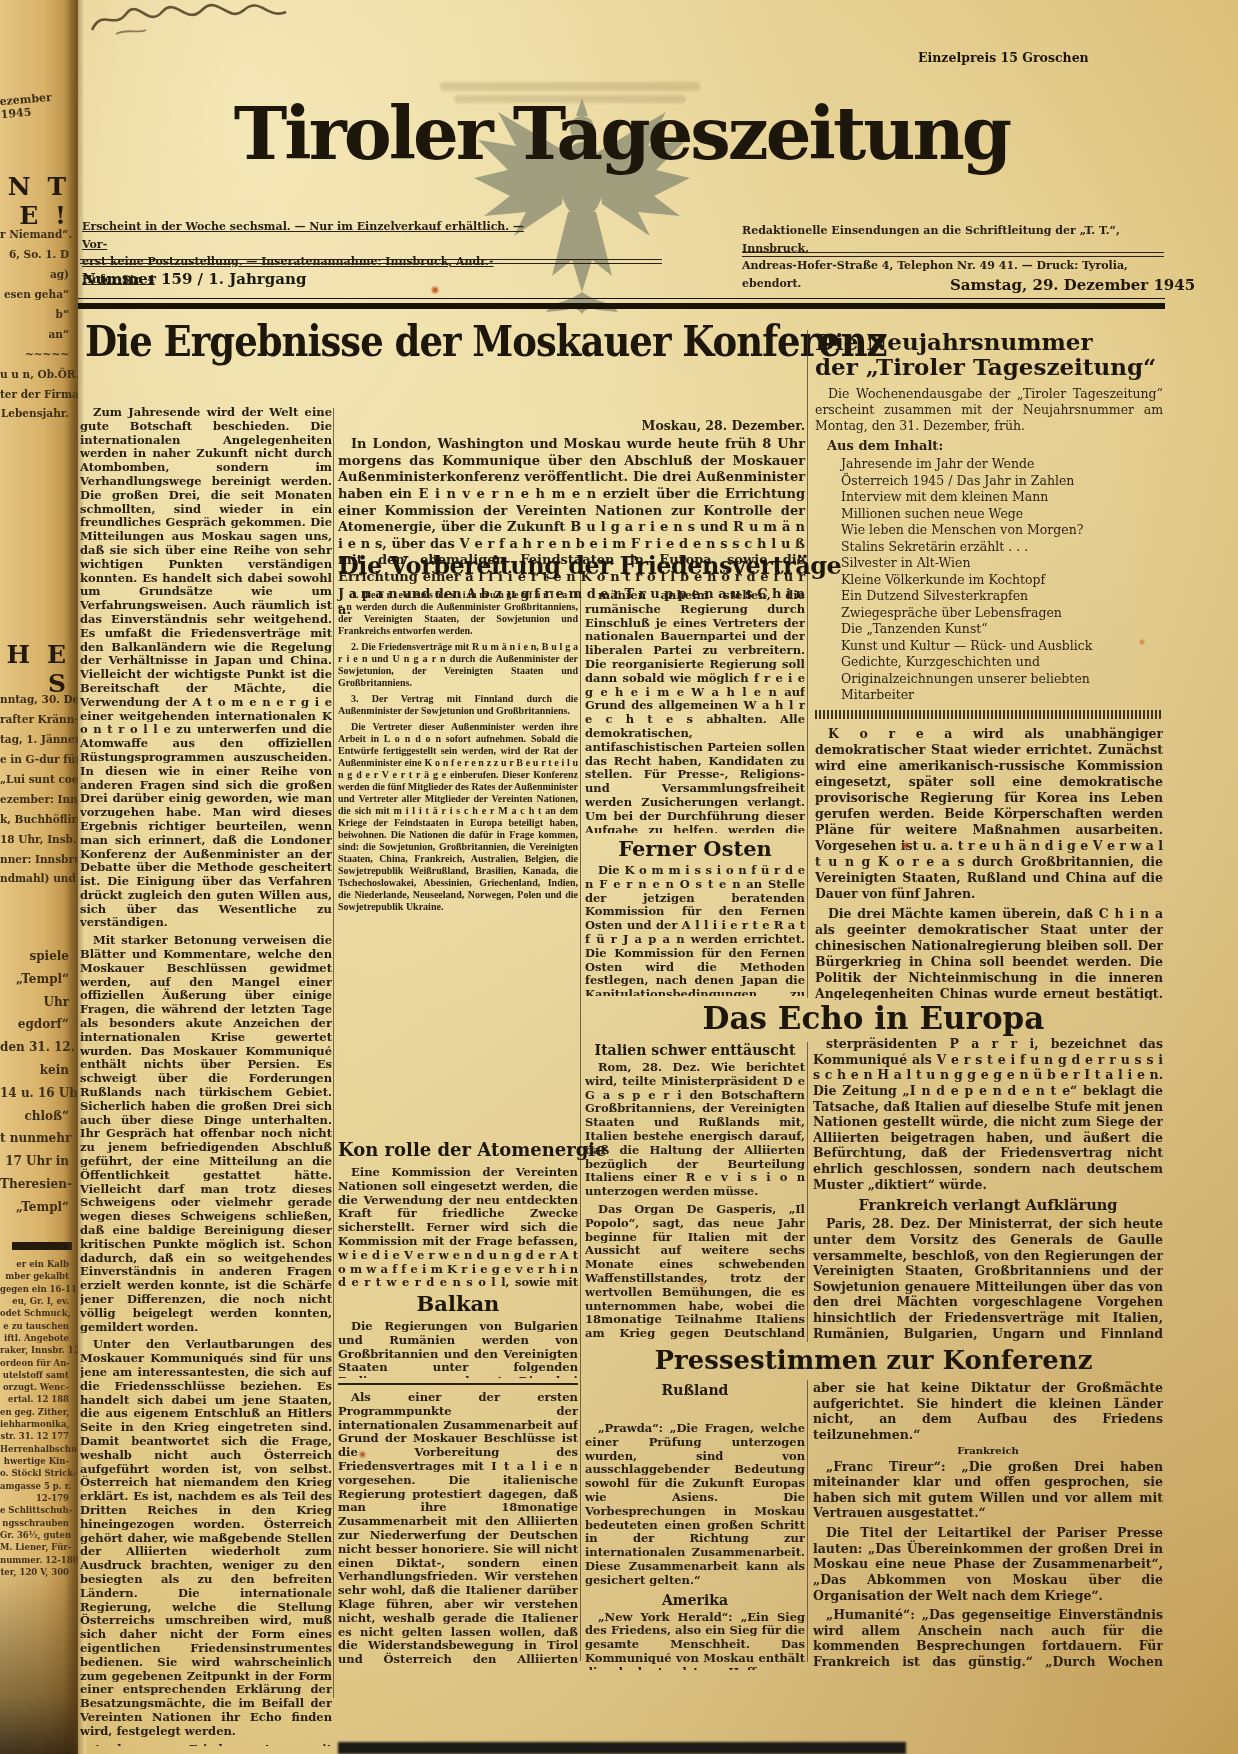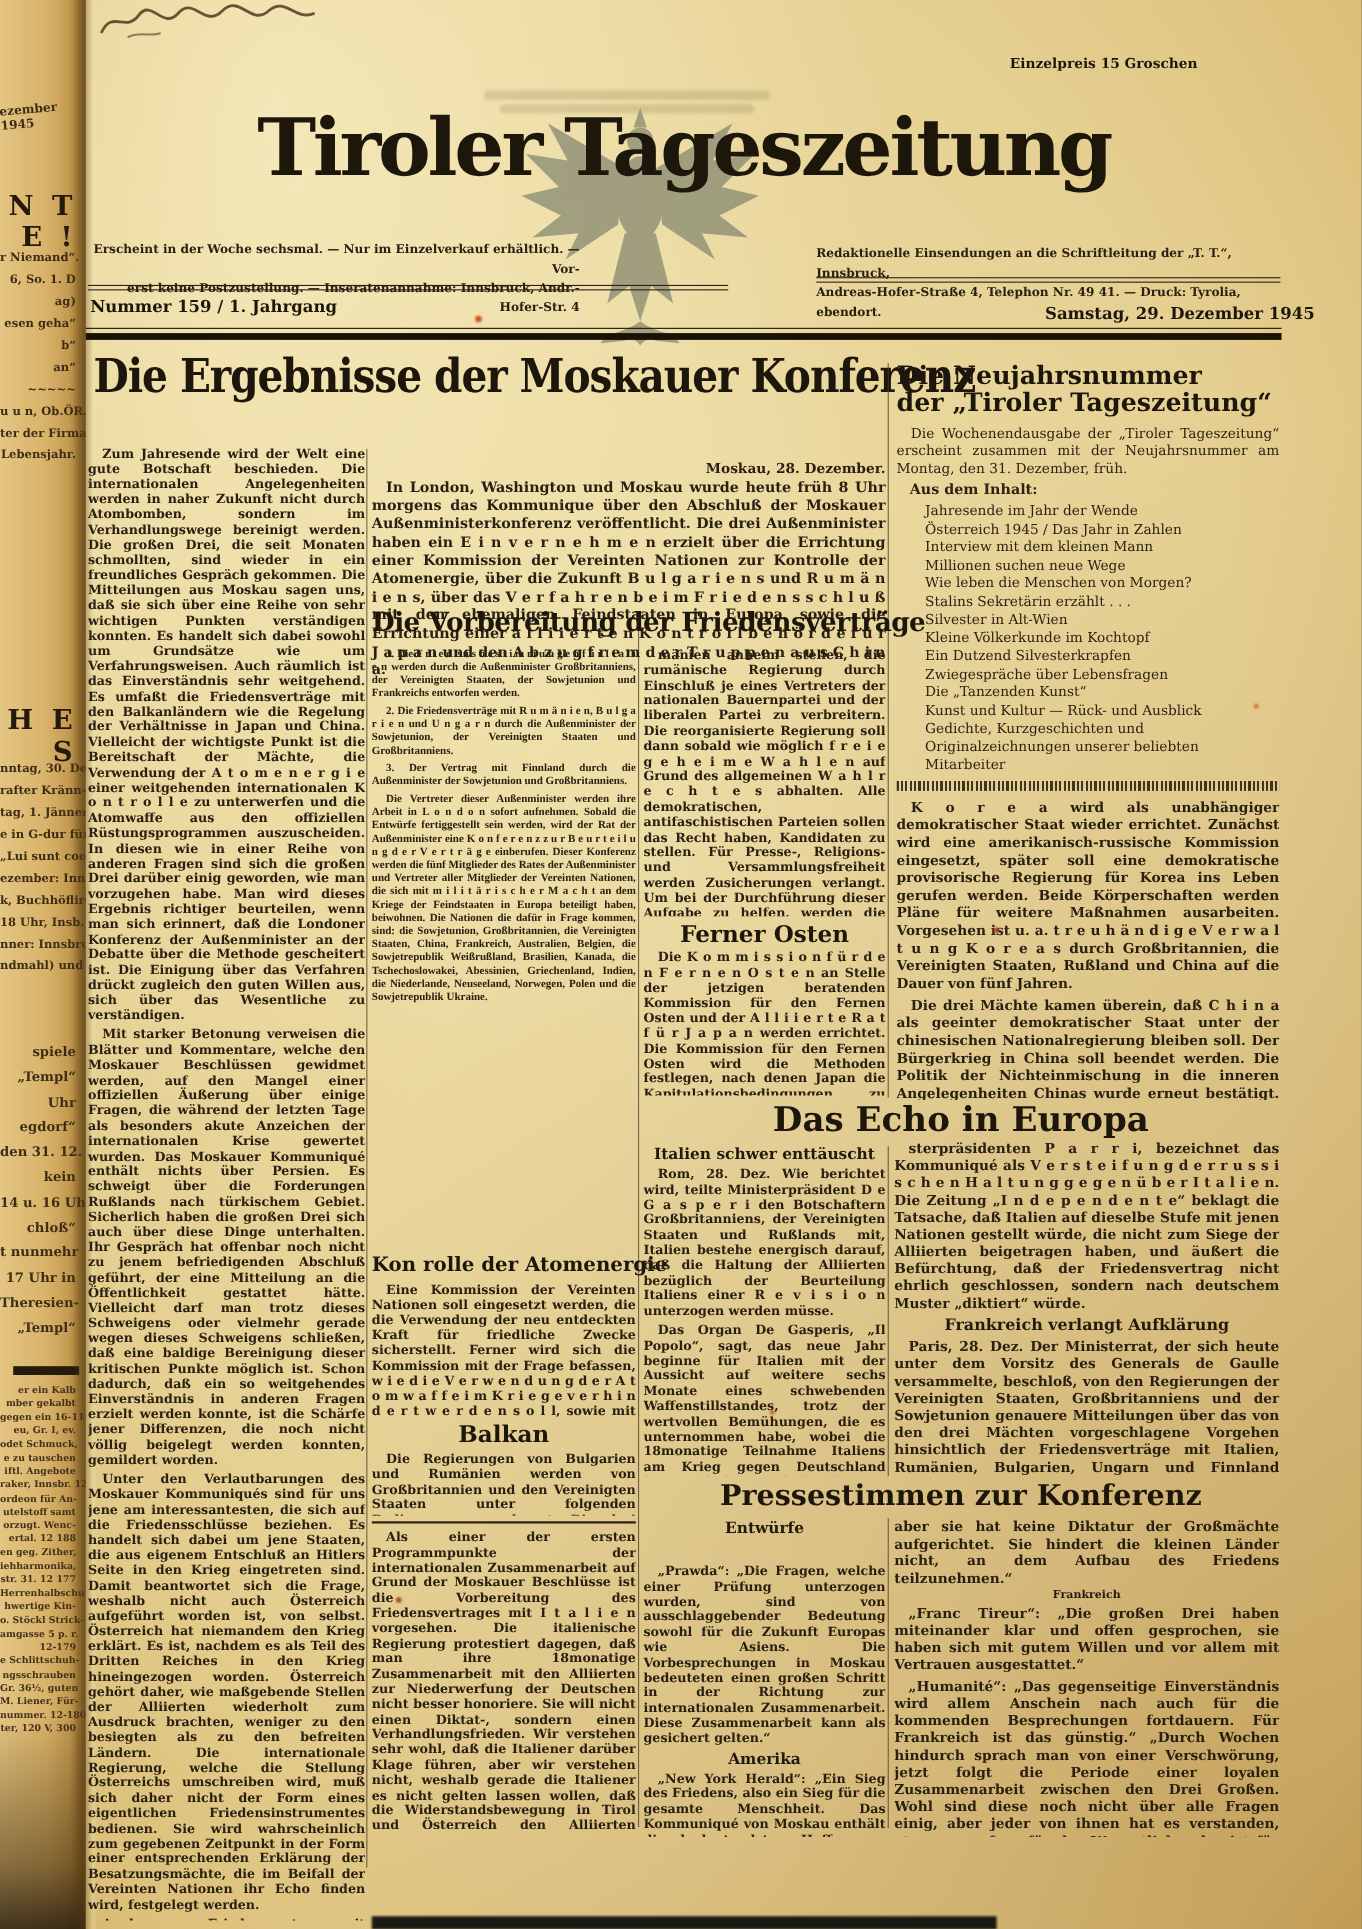--- a/index.html
+++ b/index.html
@@ -132,21 +132,21 @@
       <ellipse cx="60" cy="48" rx="11" ry="19"></ellipse>
       <path d="M52 34 L18 14 L27 31 L8 28 L23 43 L6 47 L24 56 L11 66 L32 64 L26 76 L50 60 Z"></path>
       <path d="M68 34 L102 14 L93 31 L112 28 L97 43 L114 47 L96 56 L109 66 L88 64 L94 76 L70 60 Z"></path>
       <path d="M53 64 L45 96 L55 88 L60 104 L65 88 L75 96 L67 64 Z"></path>
       <path d="M60 104 C 52 110, 46 108, 42 114 L52 113 C56 112 58 112 60 115 C62 112 64 112 68 113 L78 114 C74 108 68 110 60 104 Z"></path>
     </g>
   </svg>
 
   <div class="abs hd" style="left:78px;top:96px;width:1087px;text-align:center;font-size:72px;letter-spacing:-3px;line-height:1.05;">Tiroler Tageszeitung</div>
 
-  <div class="abs frak" style="left:82px;top:218px;width:445px;font-size:11px;line-height:1.6;text-align:right;">
+  <div class="abs frak" style="left:82px;top:218px;width:445px;font-size:11px;line-height:1.6;text-align:left;text-decoration:underline;">
     <div>Erscheint in der Woche sechsmal. — Nur im Einzelverkauf erhältlich. — Vor-</div>
     <div>erst keine Postzustellung. — Inseratenannahme: Innsbruck, Andr.-Hofer-Str. 4</div>
   </div>
   <div class="abs frak" style="left:742px;top:222px;width:422px;font-size:11px;line-height:1.6;text-align:left;">
     <div>Redaktionelle Einsendungen an die Schriftleitung der „T. T.“, Innsbruck,</div>
     <div>Andreas-Hofer-Straße 4, Telephon Nr. 49 41. — Druck: Tyrolia, ebendort.</div>
   </div>
 
   <div class="abs hrule-double" style="left:80px;top:259px;width:582px;"></div>
   <div class="abs hrule-double" style="left:742px;top:252px;width:422px;"></div>
@@ -210,34 +210,35 @@
       </div>
   </div>
   <div class="abs clip" style="left:813px;top:1036px;width:350px;height:306px;">
     <div class="frak p" style="font-size:12.5px;line-height:1.25;">sterpräsidenten P a r r i, bezeichnet das Kommuniqué als V e r s t e i f u n g  d e r  r u s s i s c h e n  H a l t u n g  g e g e n ü b e r  I t a l i e n. Die Zeitung „I n d e p e n d e n t e“ beklagt die Tatsache, daß Italien auf dieselbe Stufe mit jenen Nationen gestellt würde, die nicht zum Siege der Alliierten beigetragen haben, und äußert die Befürchtung, daß der Friedensvertrag nicht ehrlich geschlossen, sondern nach deutschem Muster „diktiert“ würde.</div>
     <div class="smallsub" style="font-size:14.5px;">Frankreich verlangt Aufklärung</div>
     <div class="frak p" style="font-size:12.5px;line-height:1.25;">Paris, 28. Dez. Der Ministerrat, der sich heute unter dem Vorsitz des Generals de Gaulle versammelte, beschloß, von den Regierungen der Vereinigten Staaten, Großbritanniens und der Sowjetunion genauere Mitteilungen über das von den drei Mächten vorgeschlagene Vorgehen hinsichtlich der Friedensverträge mit Italien, Rumänien, Bulgarien, Ungarn und Finnland einzuholen. Die Mitteilung über diesen Vorschlag war der französischen Regierung am 23. Dezember übermittelt worden.</div>
   </div>
 
   <div class="abs hd ctr" style="left:585px;top:1345px;width:577px;font-size:26px;">Pressestimmen zur Konferenz</div>
   <div class="abs clip" style="left:585px;top:1380px;width:220px;height:290px;">
-    <div class="smallsub">Entwürfe</div>
+    <div class="smallsub">Rußland</div>
     <div class="frak" style="font-size:11.5px;line-height:1.2;margin-top:24px;">
         <div class="p">„Prawda“: „Die Fragen, welche einer Prüfung unterzogen wurden, sind von ausschlaggebender Bedeutung sowohl für die Zukunft Europas wie Asiens. Die Vorbesprechungen in Moskau bedeuteten einen großen Schritt in der Richtung zur internationalen Zusammenarbeit. Diese Zusammenarbeit kann als gesichert gelten.“</div>
       </div>
     <div class="smallsub">Amerika</div>
     <div class="frak" style="font-size:11.5px;line-height:1.2;">
         <div class="p">„New York Herald“: „Ein Sieg des Friedens, also ein Sieg für die gesamte Menschheit. Das Kommuniqué von Moskau enthält die bedeutendsten Hoffnungen für die Welt. Es steht an Wichtigkeit den Kapitulationsdokumenten von Deutschland und Japan nicht nach.“</div>
       </div>
   </div>
   <div class="abs clip" style="left:813px;top:1380px;width:350px;height:290px;">
     <div class="frak" style="font-size:12.5px;line-height:1.25;">aber sie hat keine Diktatur der Großmächte aufgerichtet. Sie hindert die kleinen Länder nicht, an dem Aufbau des Friedens teilzunehmen.“</div>
     <div class="smallsub" style="font-size:10px;">Frankreich</div>
     <div class="frak" style="font-size:12.5px;line-height:1.25;">
         <div class="p">„Franc Tireur“: „Die großen Drei haben miteinander klar und offen gesprochen, sie haben sich mit gutem Willen und vor allem mit Vertrauen ausgestattet.“</div>
+        <div class="p">Die Titel der Leitartikel der Pariser Presse lauten: „Das Übereinkommen der großen Drei in Moskau eine neue Phase der Zusammenarbeit“, „Das Abkommen von Moskau über die Organisation der Welt nach dem Kriege“.</div>
         <div class="p">„Humanité“: „Das gegenseitige Einverständnis wird allem Anschein nach auch für die kommenden Besprechungen fortdauern. Für Frankreich ist das günstig.“ „Durch Wochen hindurch sprach man von einer Verschwörung, jetzt folgt die Periode einer loyalen Zusammenarbeit zwischen den Drei Großen. Wohl sind diese noch nicht über alle Fragen einig, aber jeder von ihnen hat es verstanden, etwas zu opfern für das Wesentliche, das ist für die Sache des Friedens.“</div>
       </div>
   </div>
 
   <div class="abs clip" style="left:815px;top:330px;width:348px;height:670px;">
     <div class="hd" style="font-size:23px;line-height:1.08;">Die Neujahrsnummer</div>
     <div class="hd" style="font-size:23px;line-height:1.08;margin-bottom:6px;">der „Tiroler Tageszeitung“</div>
     <div class="roman p" style="font-size:12.5px;line-height:1.3;">Die Wochenendausgabe der „Tiroler Tageszeitung“ erscheint zusammen mit der Neujahrsnummer am Montag, den 31. Dezember, früh.</div>
     <div class="roman" style="font-size:13px;font-weight:bold;margin:4px 0 3px 12px;text-align:left;">Aus dem Inhalt:</div>
     <div>

